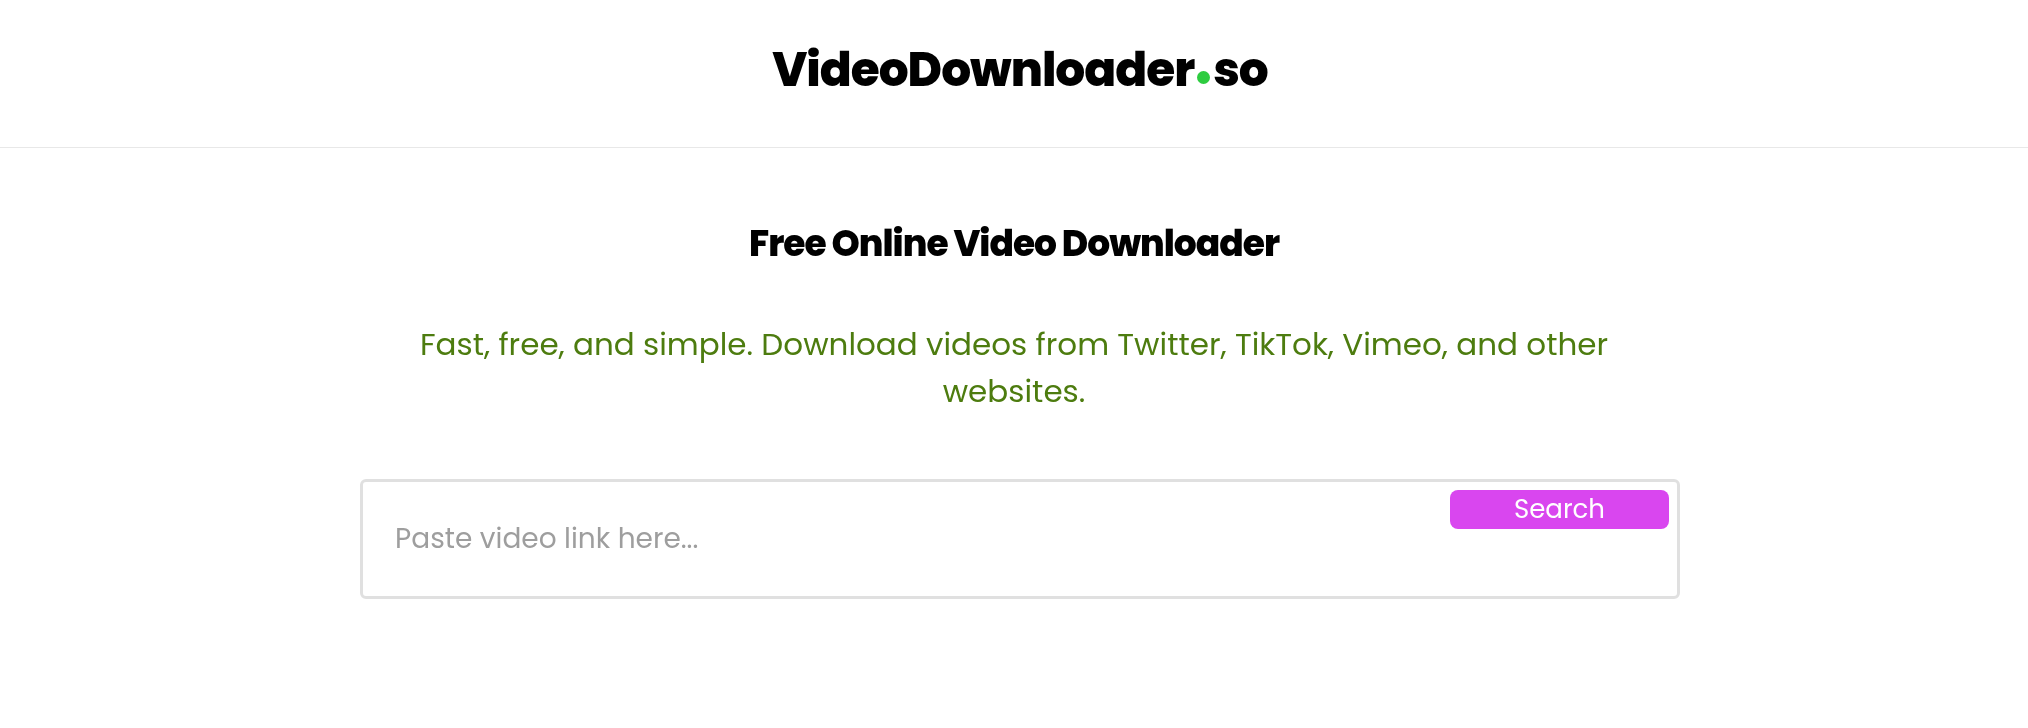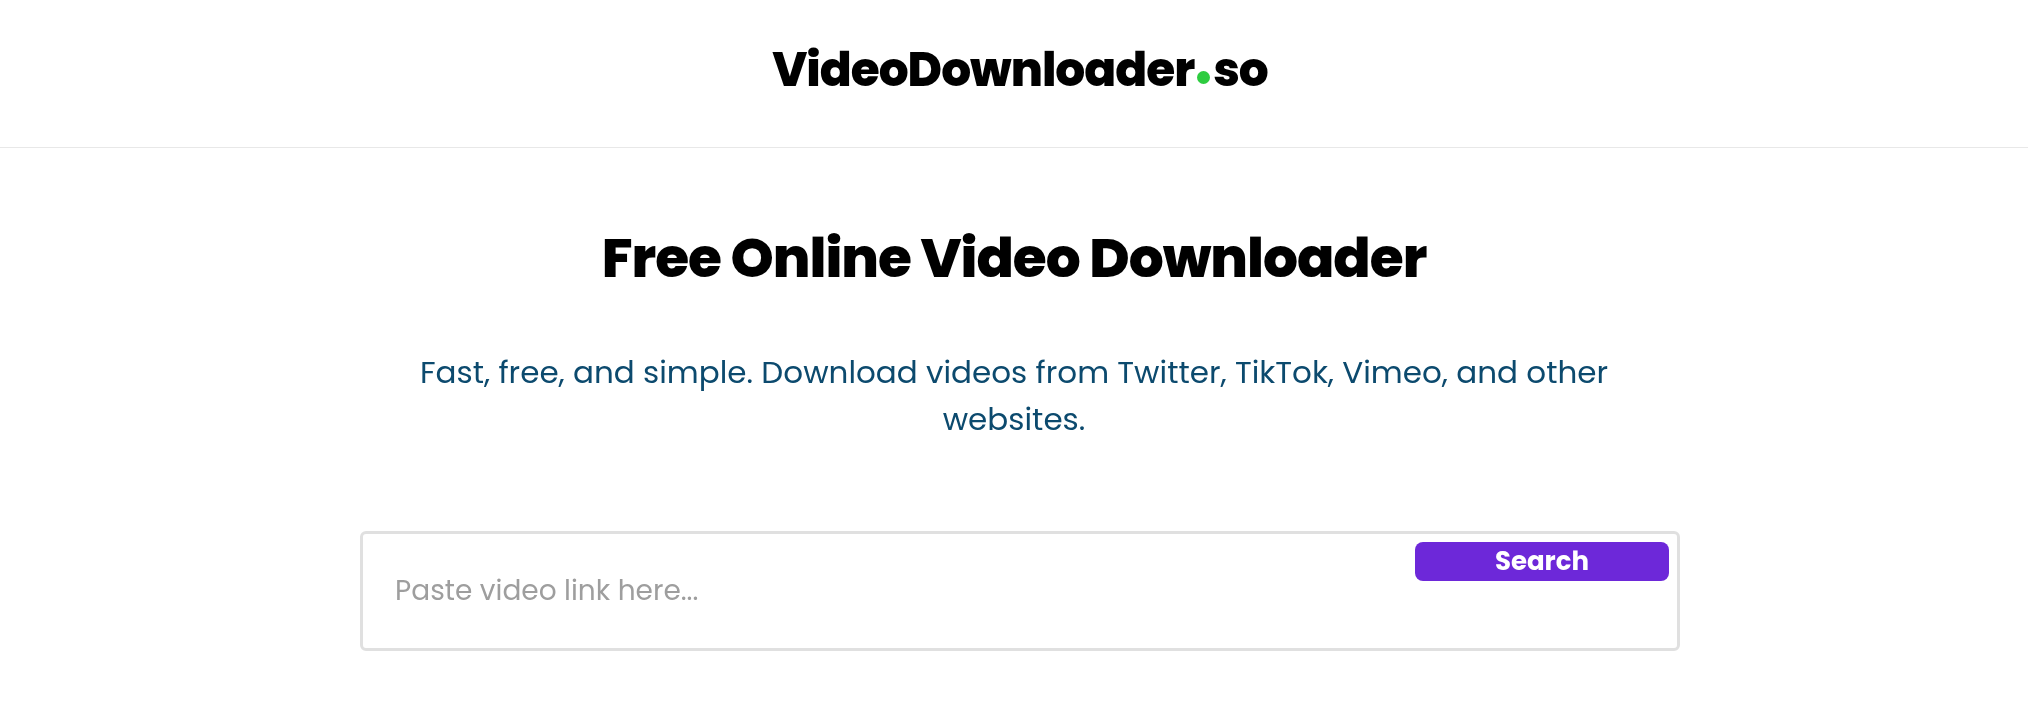--- a/index.html
+++ b/index.html
@@ -37,31 +37,31 @@
       position: relative;
       top: -2px;
     }
     .main-content {
       max-width: 1320px;
       margin: 0 auto;
       text-align: center;
       padding-top: 68px;
     }
     .headline {
-      font-size: 55px;
+      font-size: 36px;
       font-weight: 800;
       color: #000;
       letter-spacing: -1px;
       margin-bottom: 50px;
     }
     .subheadline {
       font-size: 31px;
       font-weight: 400;
-      color: #0c4a6e;
-      margin-bottom: 88px;
+      color: #4d7c0f;
+      margin-bottom: 64px;
     }
     .search-container {
       display: flex;
       align-items: flex-start;
       border: 3px solid #e0e0e0;
       border-radius: 6px;
       padding: 8px;
       width: 100%;
       background: #fff;
       margin-left: 6px;
@@ -73,27 +73,27 @@
       font-size: 28px;
       padding: 28px 24px;
       color: #333;
       font-family: inherit;
       background: transparent;
     }
     .search-input::placeholder {
       color: #9e9e9e;
     }
     .search-button {
-      background: #6d28d9;
+      background: #d946ef;
       color: #fff;
       border: none;
       border-radius: 8px;
       font-size: 26px;
-      font-weight: 700;
-      padding: 0 80px;
+      font-weight: 400;
+      padding: 0 64px;
       cursor: pointer;
       font-family: inherit;
     }
   </style>
 </head>
 <body>
 
 <header class="header">
   <div class="logo">
     <span>VideoDownloader</span><span class="logo-dot"></span><span>so</span>

